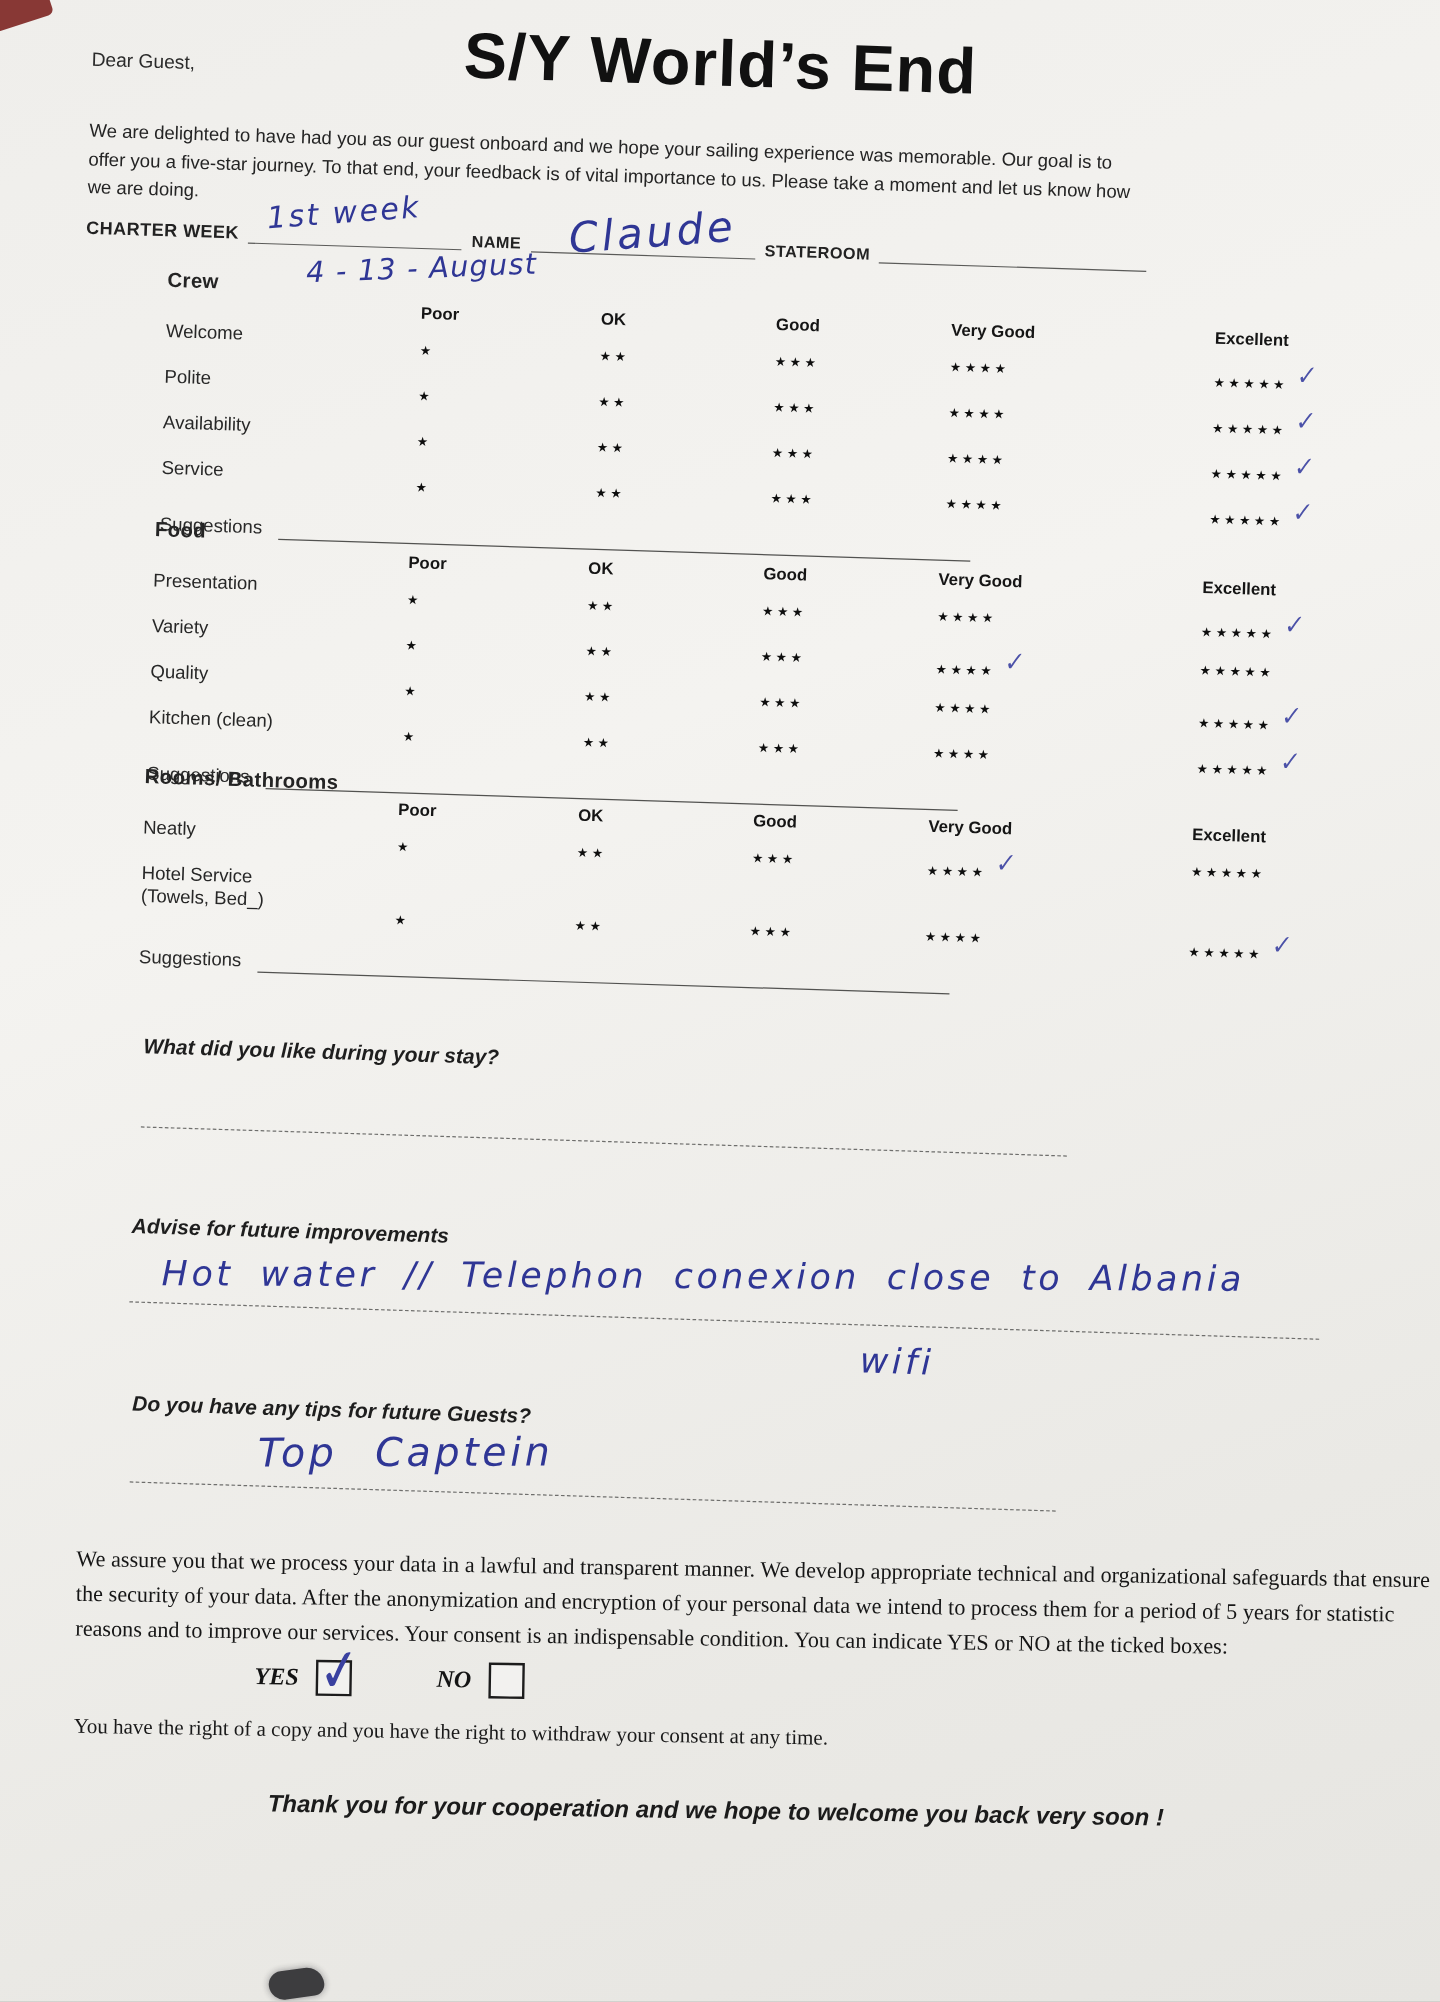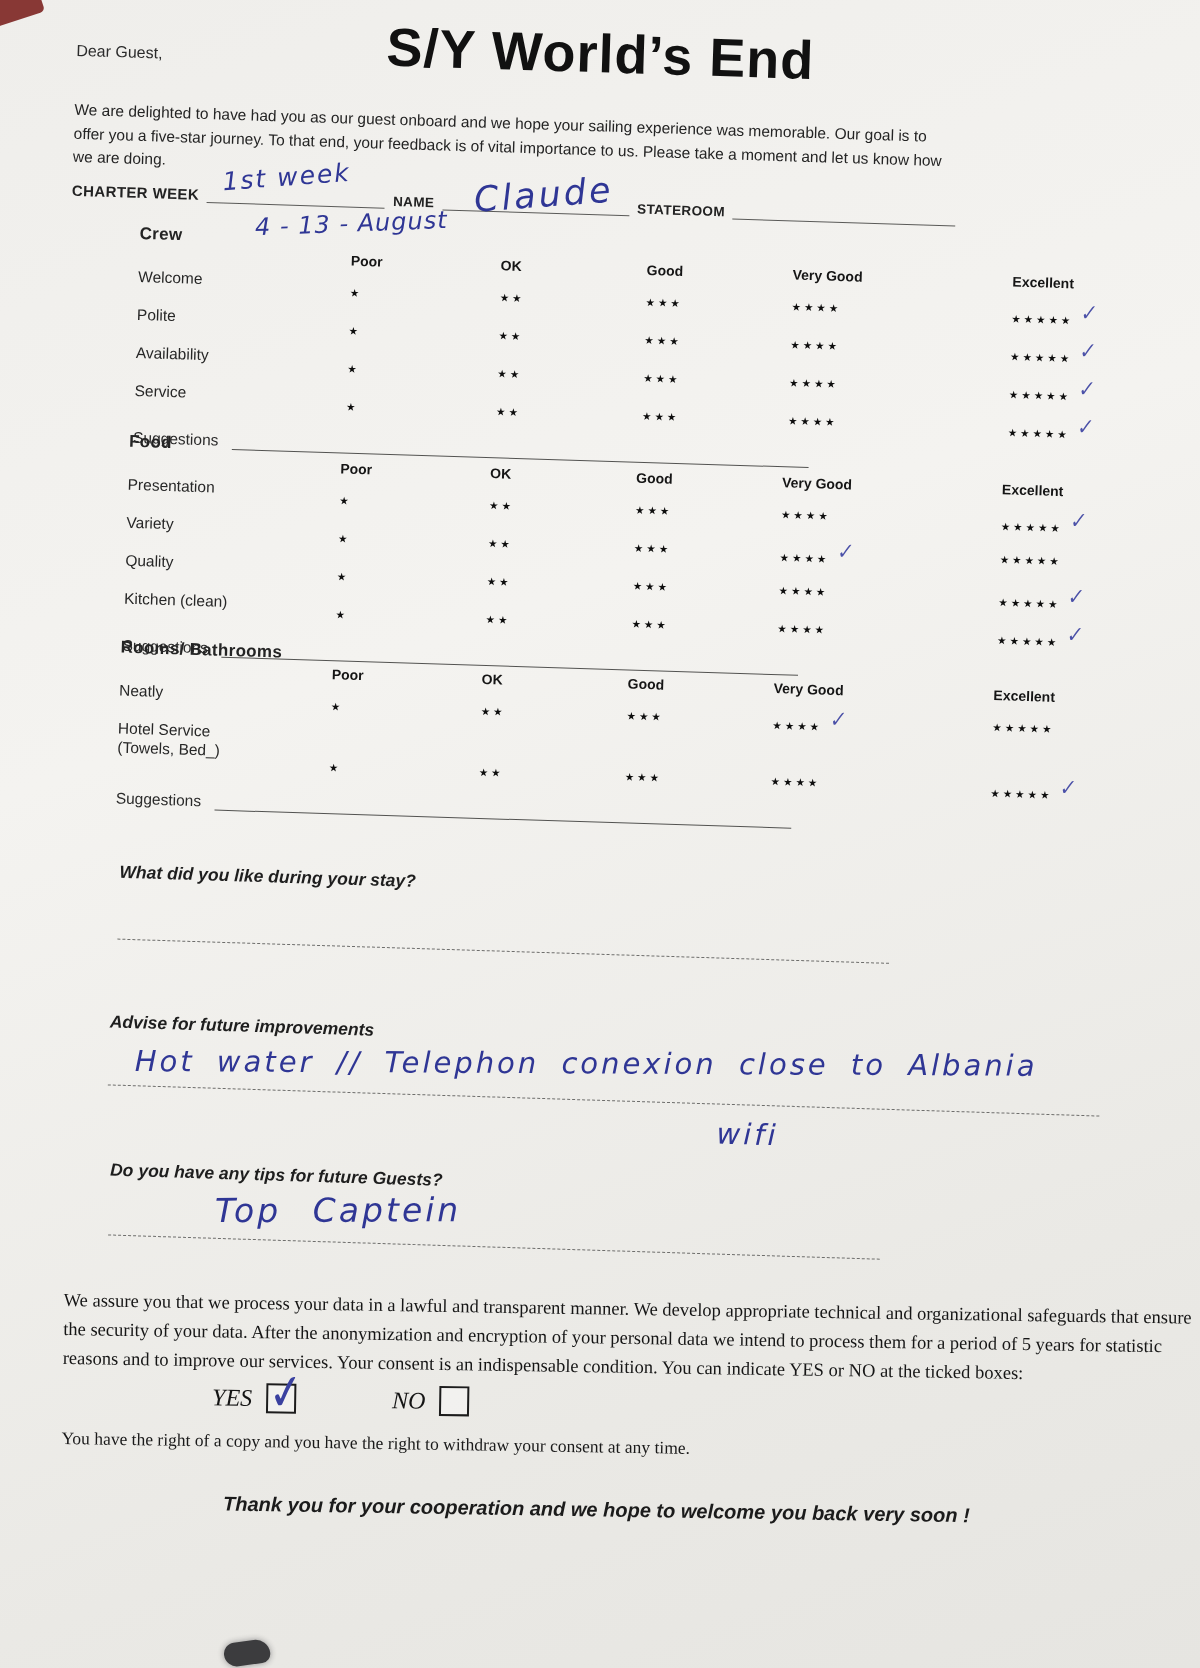--- a/index.html
+++ b/index.html
@@ -54,27 +54,27 @@
   .q-line { border-bottom:1.5px dashed #6e6e6c; }
   .hw-improve { left:26px; top:20px; font-size:29px; transform:rotate(-1.5deg);
     letter-spacing:3px; word-spacing:10px; }
   .hw-wifi { left:610px; top:86px; font-size:29px; letter-spacing:3px; }
   .hw-tips { left:106px; top:24px; font-size:33px; transform:rotate(-2deg);
     letter-spacing:3px; word-spacing:18px; }
 
   .consent { left:64px; top:4px; width:1132px; font-family:"Liberation Serif", serif;
     font-size:18.5px; line-height:1.58; color:#161616; }
   .yesno { left:214px; top:98px; display:flex; align-items:center; }
-  .yn-label { font-family:"Liberation Serif", serif; font-style:italic; font-weight:400;
-    font-size:24px; color:#141414; }
+  .yn-label { font-family:"Liberation Serif", serif; font-style:italic; font-weight:700;
+    font-size:20px; color:#141414; }
   .cbox { width:26px; height:26px; border:2.2px solid #1c1c1c; display:inline-block;
     position:relative; margin-left:14px; background:rgba(255,255,255,.35); }
   .check-big { position:absolute; left:0px; top:-18px; font-size:42px; color:#3a41a0;
     transform:rotate(-6deg) scaleY(1.2); font-family:"DejaVu Sans", sans-serif; }
-  .no-box { margin-left:96px; }
+  .no-box { margin-left:71px; }
   .rights { left:64px; top:146px; font-family:"Liberation Serif", serif; font-size:17.5px; color:#1a1a1a; }
   .thanks { left:0; right:0; top:208px; text-align:center; font-size:20px;
     font-style:italic; font-weight:700; color:#1b1b1b; }
 
   .corner-mark { position:absolute; left:-10px; top:-8px; width:52px; height:28px;
     background:#7c2421; transform:rotate(-18deg); border-radius:5px; opacity:.9; }
   .bottom-mark { position:absolute; left:224px; top:1641px; width:46px; height:24px;
     background:#2e2e31; border-radius:12px 16px 10px 14px; transform:rotate(-8deg); opacity:.92;
     box-shadow:0 0 6px rgba(40,40,45,.5); }
 </style>

